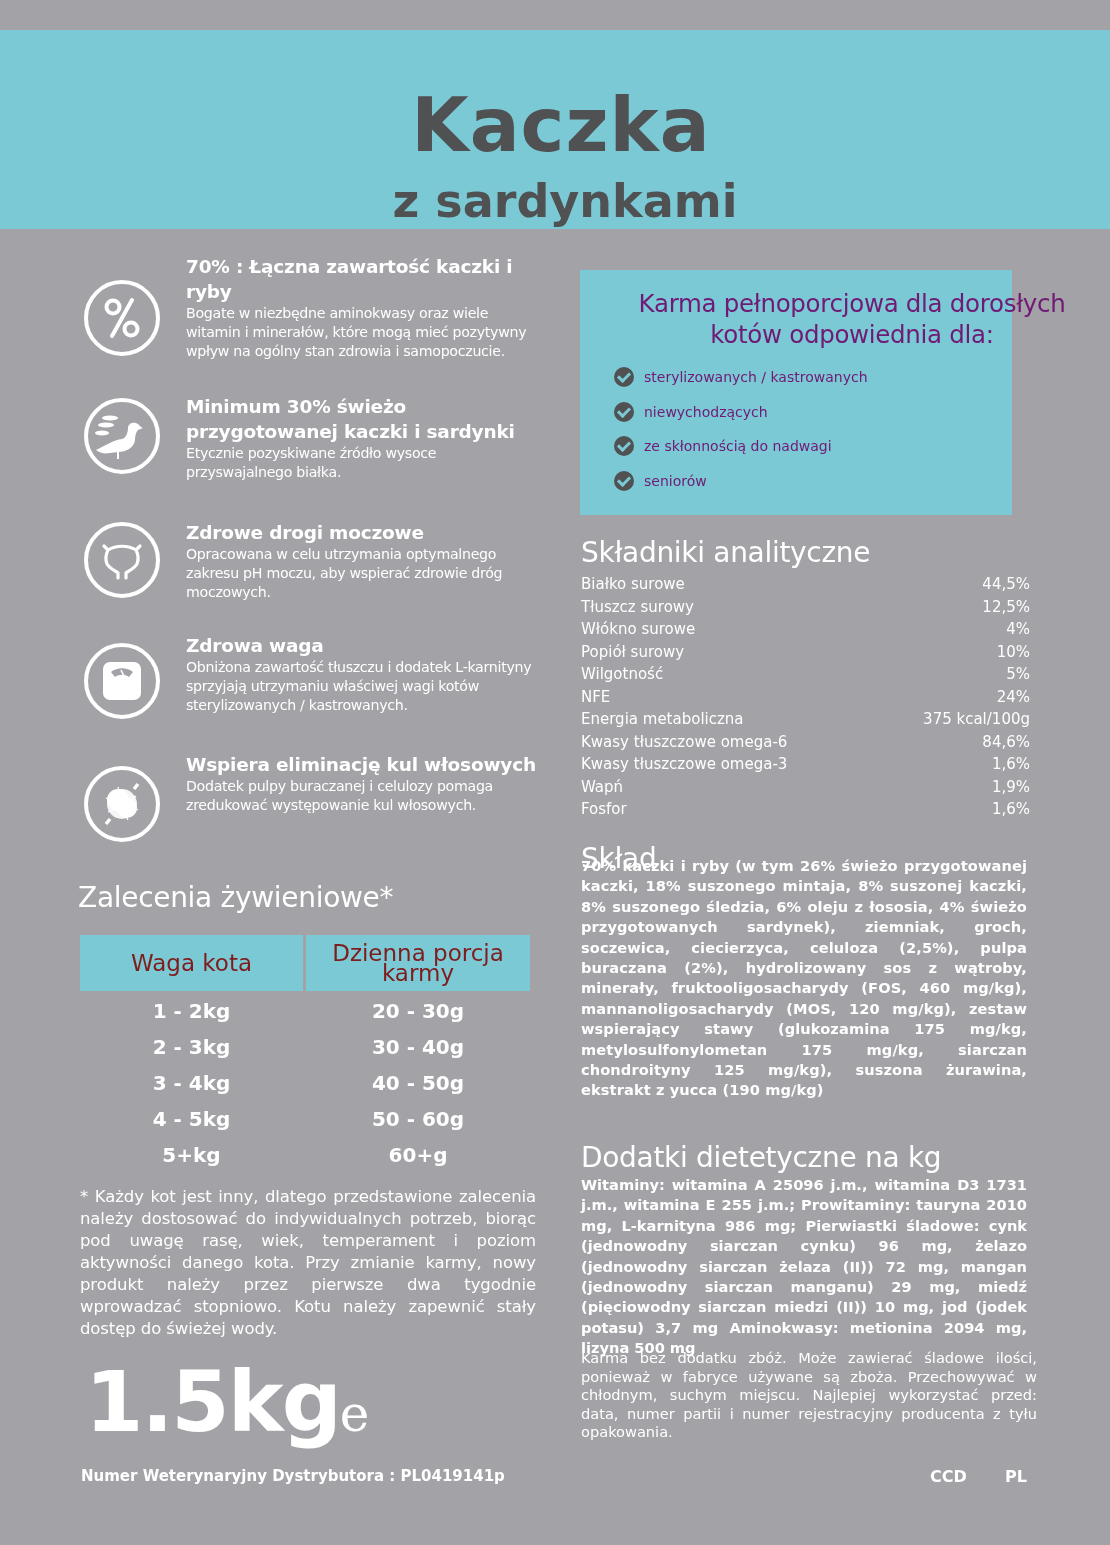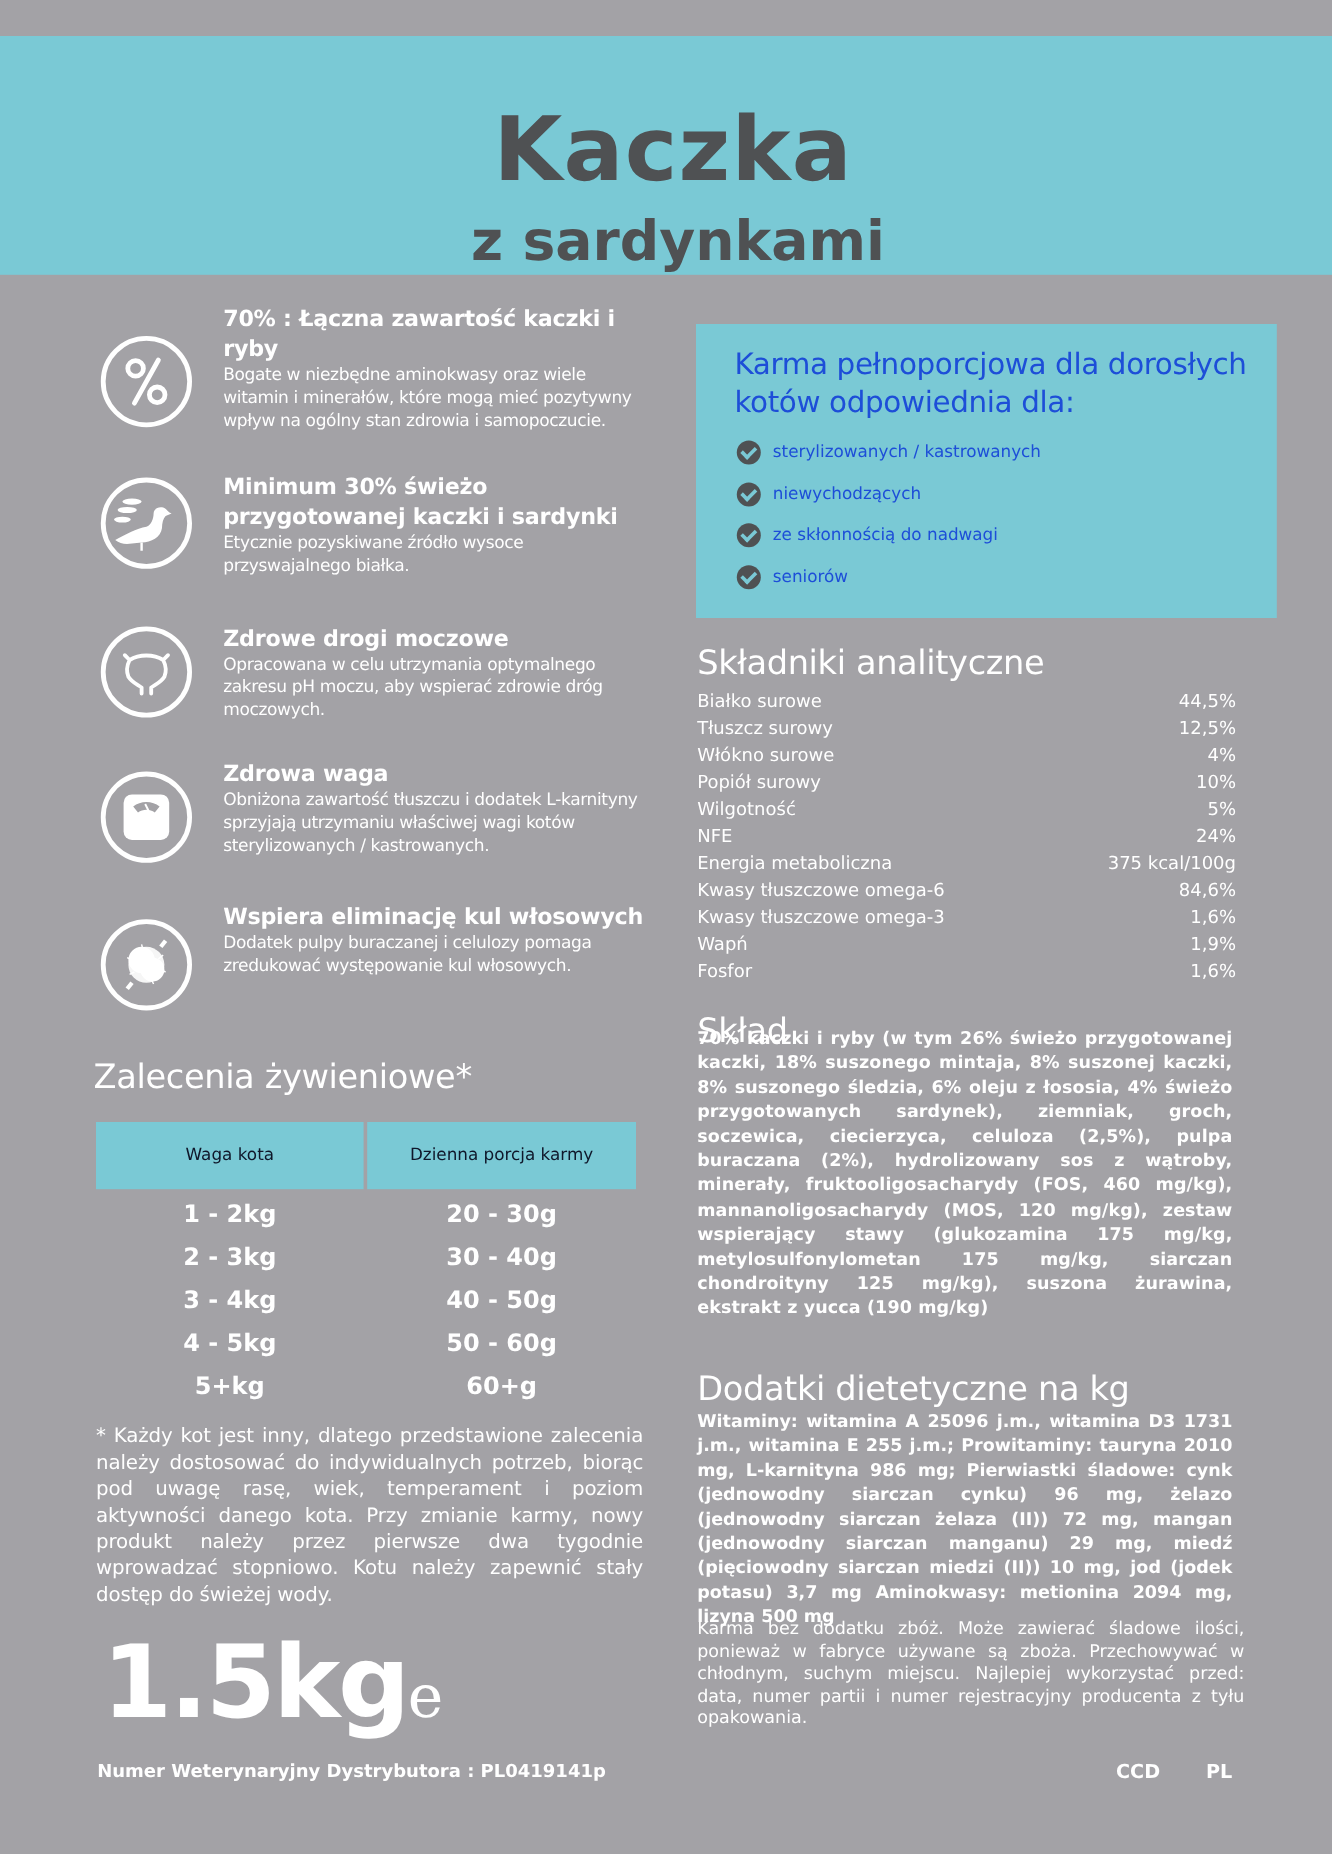--- a/index.html
+++ b/index.html
@@ -42,21 +42,21 @@
     font-size: 14.2px; line-height: 19px; letter-spacing: -0.3px;
   }
 
   .section-title { font-size: 28px; line-height: 1; letter-spacing: -0.3px; }
 
   .feeding-title { position: absolute; left: 78px; top: 884px; }
 
   .feed-table { position: absolute; left: 80px; top: 935px; width: 450px; }
   .feed-head { display: flex; height: 56px; }
   .feed-head div {
-    background: #7ac9d5; color: #0f172a; font-size: 14px;
+    background: #7ac9d5; color: #7f1d1d; font-size: 23px;
     display: flex; align-items: center; justify-content: center; text-align: center;
     line-height: 20px;
   }
   .feed-head .c1 { width: 223px; margin-right: 3px; }
   .feed-head .c2 { width: 224px; }
   .feed-row { display: flex; height: 36px; align-items: center; font-size: 20px; font-weight: bold; }
   .feed-row .c1 { width: 223px; text-align: center; margin-right: 3px; }
   .feed-row .c2 { width: 224px; text-align: center; }
   .feed-rows { padding-top: 2px; }
 
@@ -70,22 +70,22 @@
     font-size: 84px; font-weight: bold; line-height: 1; letter-spacing: -2px;
   }
   .weight .e { font-family: "DejaVu Serif", serif; font-weight: normal; font-size: 50px; letter-spacing: 0; }
   .vet-number {
     position: absolute; left: 81px; top: 1467px;
     font-size: 15px; font-weight: bold;
   }
 
   
   .suitable-box {
-    position: absolute; left: 580px; top: 270px; width: 484px; height: 245px;
-    background: #7ac9d5; color: #1d4ed8;
+    position: absolute; left: 580px; top: 270px; width: 432px; height: 245px;
+    background: #7ac9d5; color: #701a75; text-align: center;
   }
   .suitable-title {
     position: absolute; left: 32px; top: 18px; width: 480px;
     font-size: 24.5px; line-height: 31px; letter-spacing: -0.3px;
   }
   .suitable-list { position: absolute; left: 34px; top: 90px; list-style: none; }
   .suitable-list li { height: 34.5px; display: flex; align-items: center; font-size: 14px; }
   .check {
     width: 20px; height: 20px; border-radius: 50%; background: #4f5153;
     margin-right: 10px; position: relative; flex: none;

